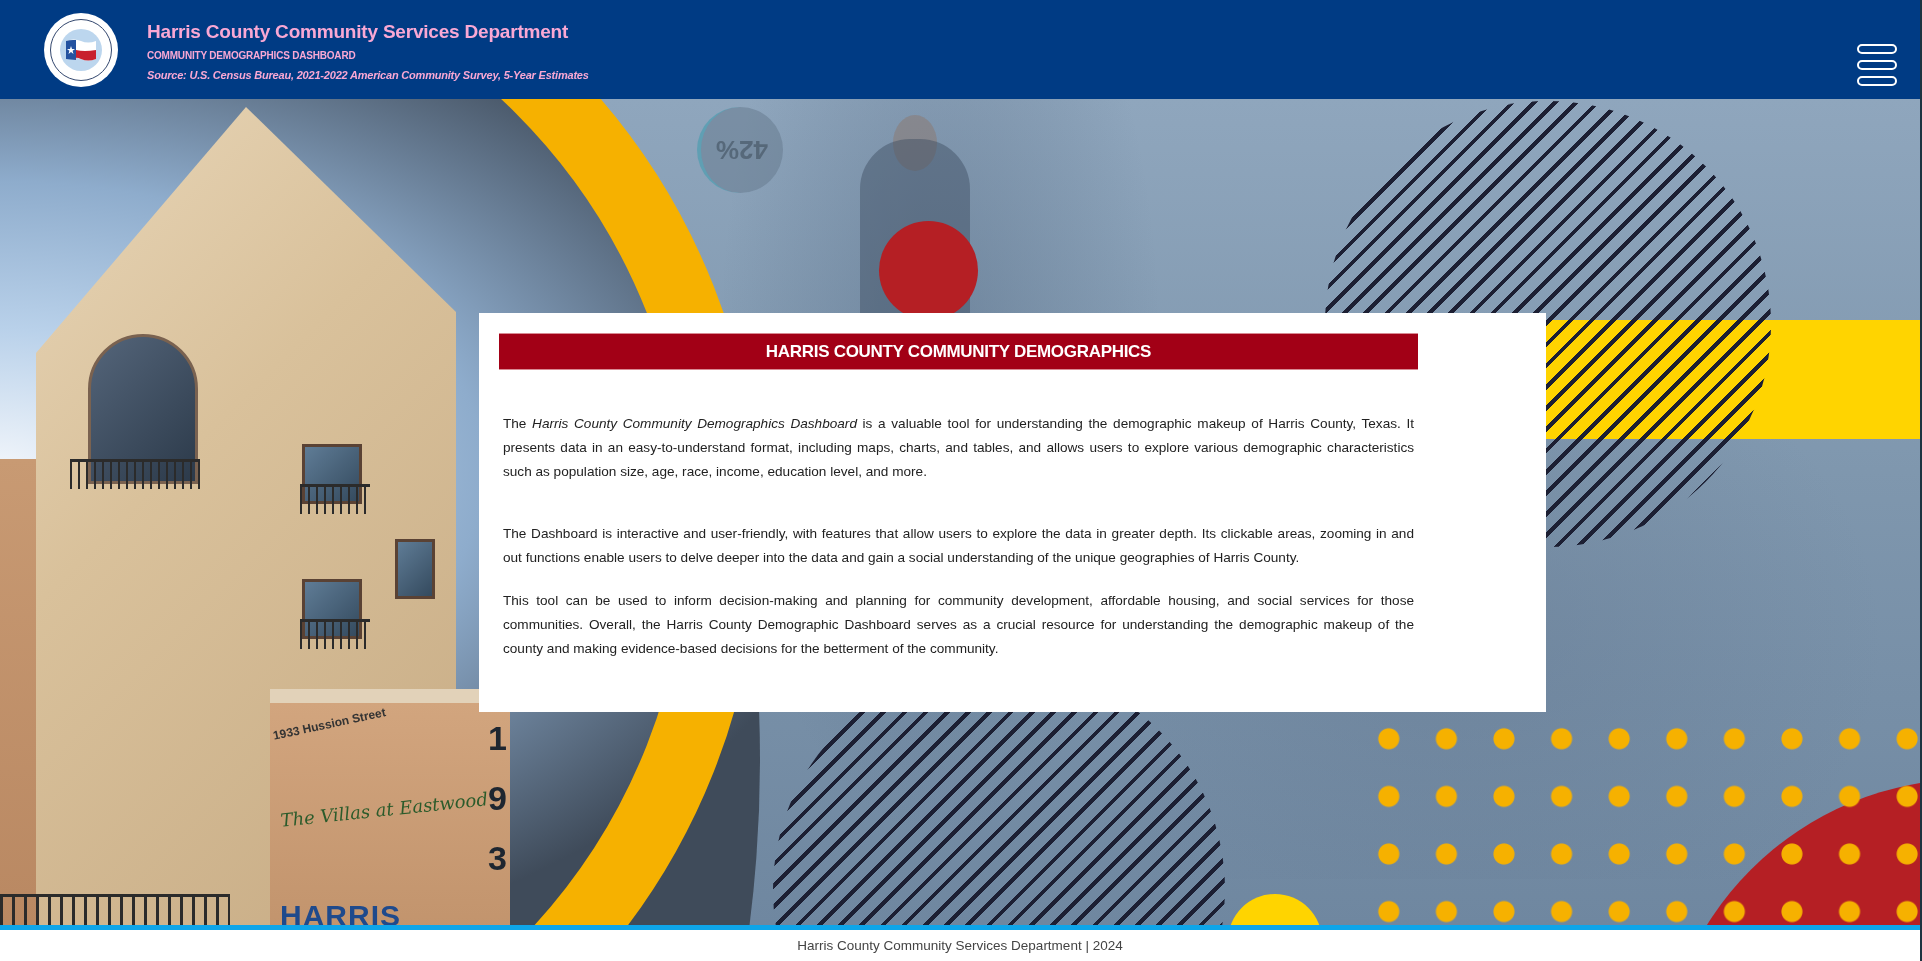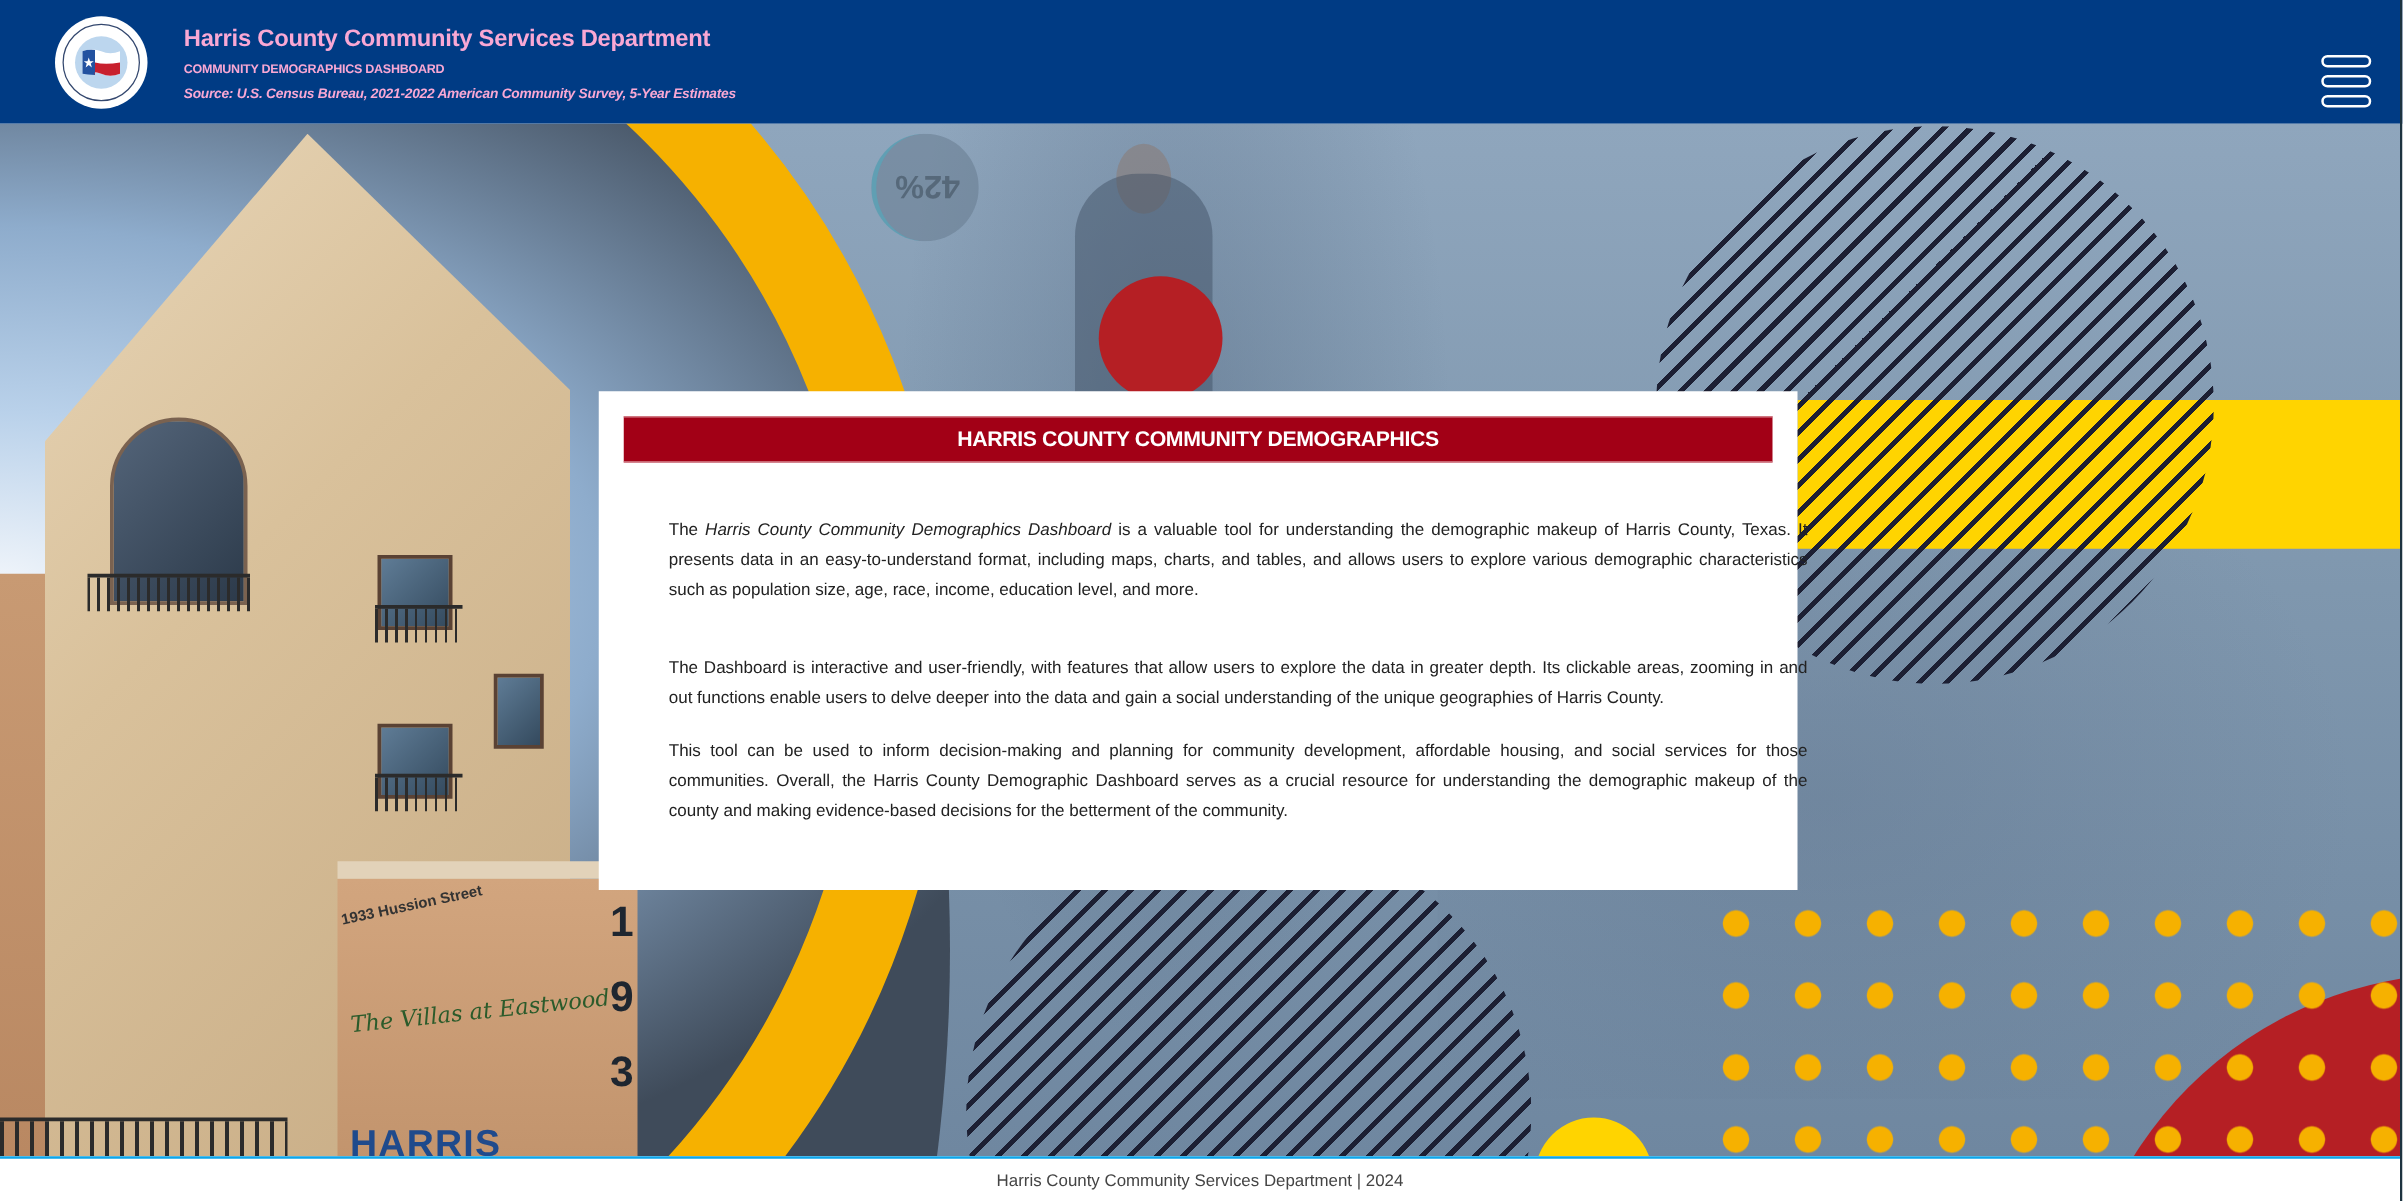--- a/index.html
+++ b/index.html
@@ -110,38 +110,38 @@
   .yellow-half { position:absolute; left: 1228px; top: 795px; width: 94px; height: 94px; border-radius: 50%; background:#ffd400; }
   .red-quarter { position:absolute; left: 1660px; top: 680px; width: 620px; height: 620px; border-radius: 50%; background:#b51f24; }
   .dot-grid {
     position: absolute; left: 1360px; top: 611px; width: 560px; height: 232px;
     background-image: radial-gradient(circle, #f6b100 0 10px, transparent 11px);
     background-size: 57.6px 57.6px; background-position: 0 0;
   }
 
   
   .panel {
-    position: absolute; left: 479px; top: 313px; width: 959px; height: 399px;
+    position: absolute; left: 479px; top: 313px; width: 1067px; height: 399px;
     background: #ffffff;
   }
   .panel-title-bar {
     position: absolute; left: 20px; top: 20px; width: 919px; height: 37px;
     background: #a20016; border-top: 1px solid #d88a93; border-bottom: 1px solid #d88a93;
     display: flex; align-items: center; justify-content: center;
   }
   .panel-title { color: #ffffff; font-size: 17px; font-weight: bold; letter-spacing: -0.3px; }
-  .panel-body { position: absolute; left: 24px; top: 99px; width: 911px; color: #222222; font-size: 13.6px; line-height: 24px; text-align: justify; margin-left: 32px; }
+  .panel-body { position: absolute; left: 24px; top: 99px; width: 911px; color: #222222; font-size: 13.6px; line-height: 24px; text-align: justify; }
   .panel-body p { margin: 0 0 38px 0; }
   .panel-body p.tight { margin-bottom: 19px; }
   .panel-body em { font-style: italic; }
 
   
   .footer {
     position: absolute; left: 0; top: 925px; width: 1920px; height: 36px;
-    background: #ffffff; border-top: 2px solid #0ea5e9;
+    background: #ffffff; border-top: 5px solid #0ea5e9;
     display: flex; align-items: center; justify-content: center;
   }
   .footer-text { font-size: 13.5px; color: #444444; }
 </style>
 </head>
 <body>
 
 <div class="header">
   <div class="logo">
     <div class="logo-inner">

